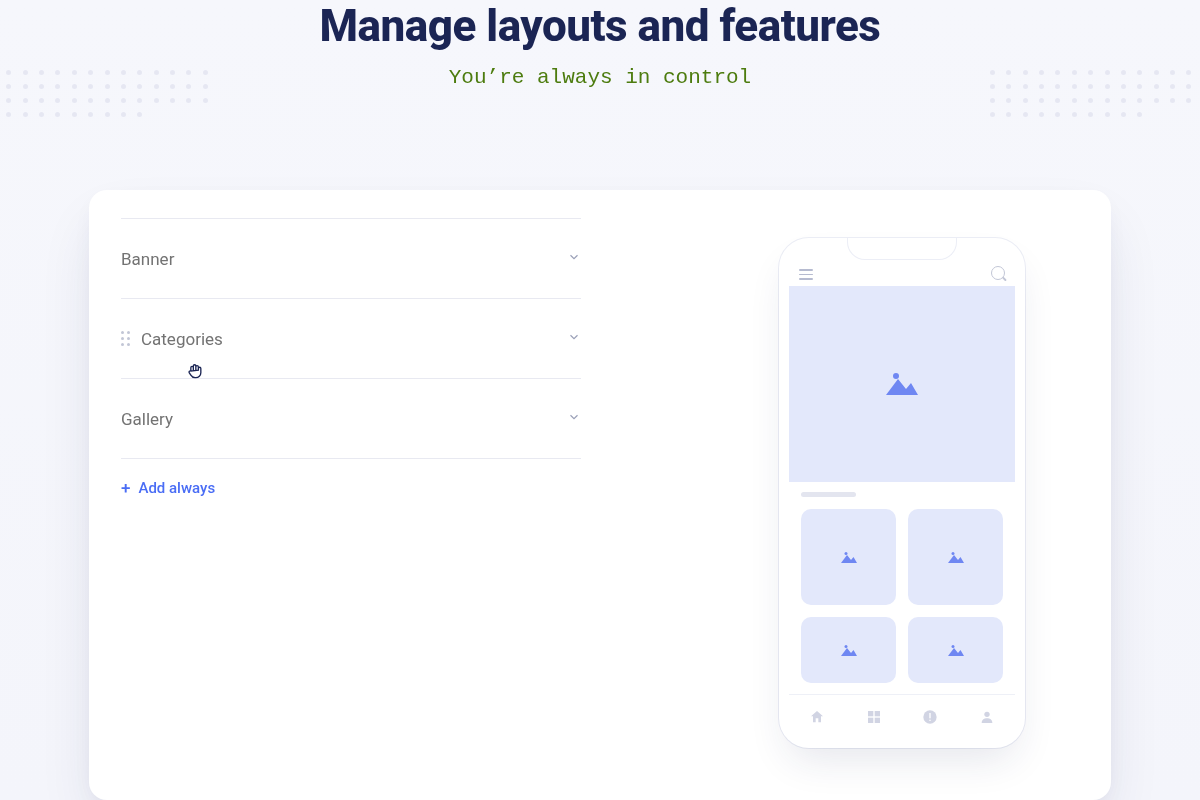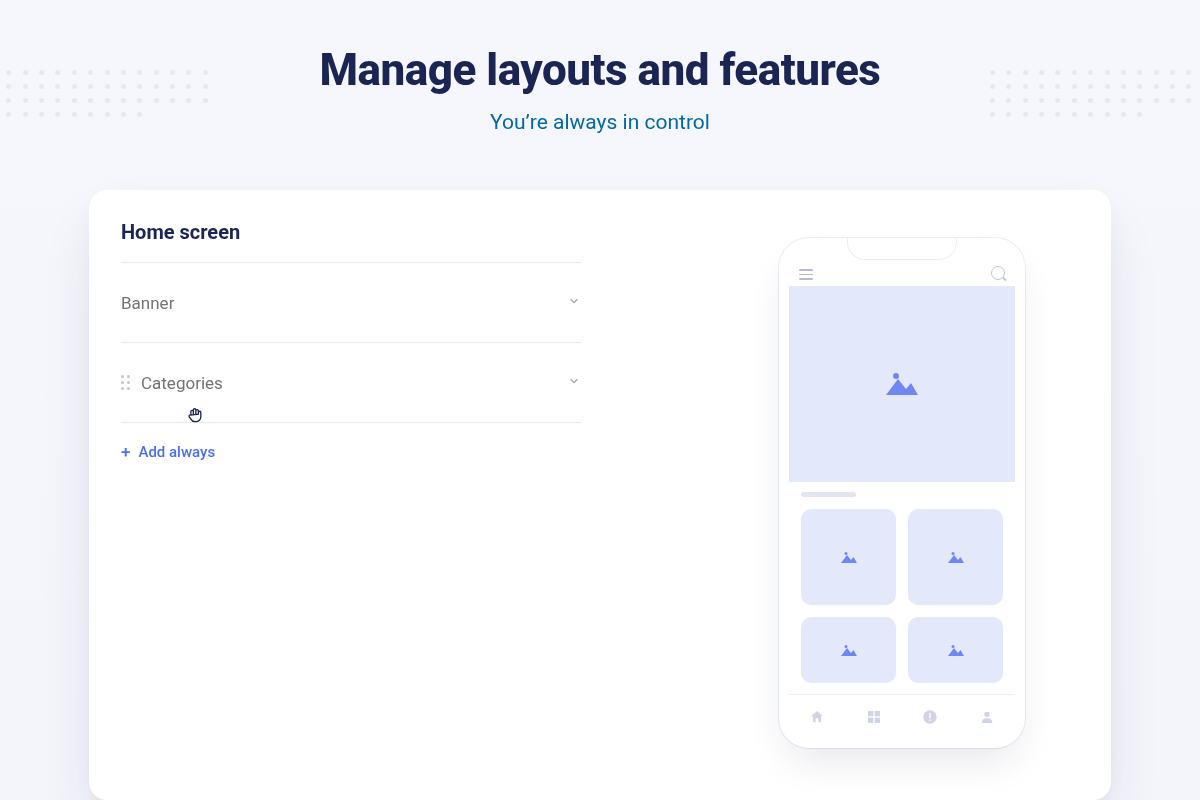--- a/index.html
+++ b/index.html
@@ -22,33 +22,33 @@
   .dots-right { right: -10px; }
   .dots-left div, .dots-right div {
     display: grid;
     grid-template-columns: repeat(14, 1fr);
     gap: 9px;
   }
   .dot { width: 5px; height: 5px; background:#d7d9ea; border-radius:50%; }
 
   .header {
     text-align: center;
-    padding-top: 44px;
   }
   .title {
     font-size: 44px;
     font-weight: 800;
     color: #1b2554;
     letter-spacing: -0.5px;
   }
   .subtitle {
     margin-top: 14px;
     font-size: 21px;
     font-weight: 400;
-    color: #0369a1;
+    color: #4d7c0f;
+    font-family: Liberation Mono, monospace;
   }
 
   .card {
     position: absolute;
     top: 190px;
     left: 89px;
     width: 1022px;
     height: 610px; 
     background: #ffffff;
     border-radius: 18px;
@@ -297,21 +297,20 @@
     </div>
   </div>
 
 <div class="header">
   <div class="title">Manage layouts and features</div>
   <div class="subtitle">You’re always in control</div>
 </div>
 
 <div class="card">
   <div class="left-panel">
-    <div class="panel-title">Home screen</div>
     <div class="divider"></div>
     <div id="blocks-list">
         <div class="block-row">
           <span class="block-label">Banner</span>
           <span class="chevron"><svg viewBox="0 0 24 24">
               <polyline points="6 9 12 15 18 9"></polyline>
             </svg></span>
         </div>
         <div class="block-row">
           <div class="drag-handle">
@@ -321,20 +320,26 @@
             <span></span>
             <span></span>
             <span></span>
           </div>
           <span class="block-label">Categories</span>
           <span class="chevron"><svg viewBox="0 0 24 24">
               <polyline points="6 9 12 15 18 9"></polyline>
             </svg></span>
           <span class="grab-cursor"><svg width="20" height="20" viewBox="0 0 24 24" fill="none" stroke="#1b2554" stroke-width="1.6">
               <path d="M7 11 V8 a1.5 1.5 0 0 1 3 0 V11 M10 11 V6 a1.5 1.5 0 0 1 3 0 V11 M13 11 V7 a1.5 1.5 0 0 1 3 0 V11 M16 11 V9 a1.5 1.5 0 0 1 3 0 V14 a6 6 0 0 1 -6 6 h-1 a6 6 0 0 1 -5 -3 L5 14 a1.5 1.5 0 0 1 2 -2 Z" fill="#fff"></path>
+            </svg></span>
+        </div>
+        <div class="block-row">
+          <span class="block-label">Gallery</span>
+          <span class="chevron"><svg viewBox="0 0 24 24">
+              <polyline points="6 9 12 15 18 9"></polyline>
             </svg></span>
         </div>
       </div>
     <div class="add-block">
       <span class="plus">+</span>
       <span>Add always</span>
     </div>
   </div>
 
   <div class="right-panel">

